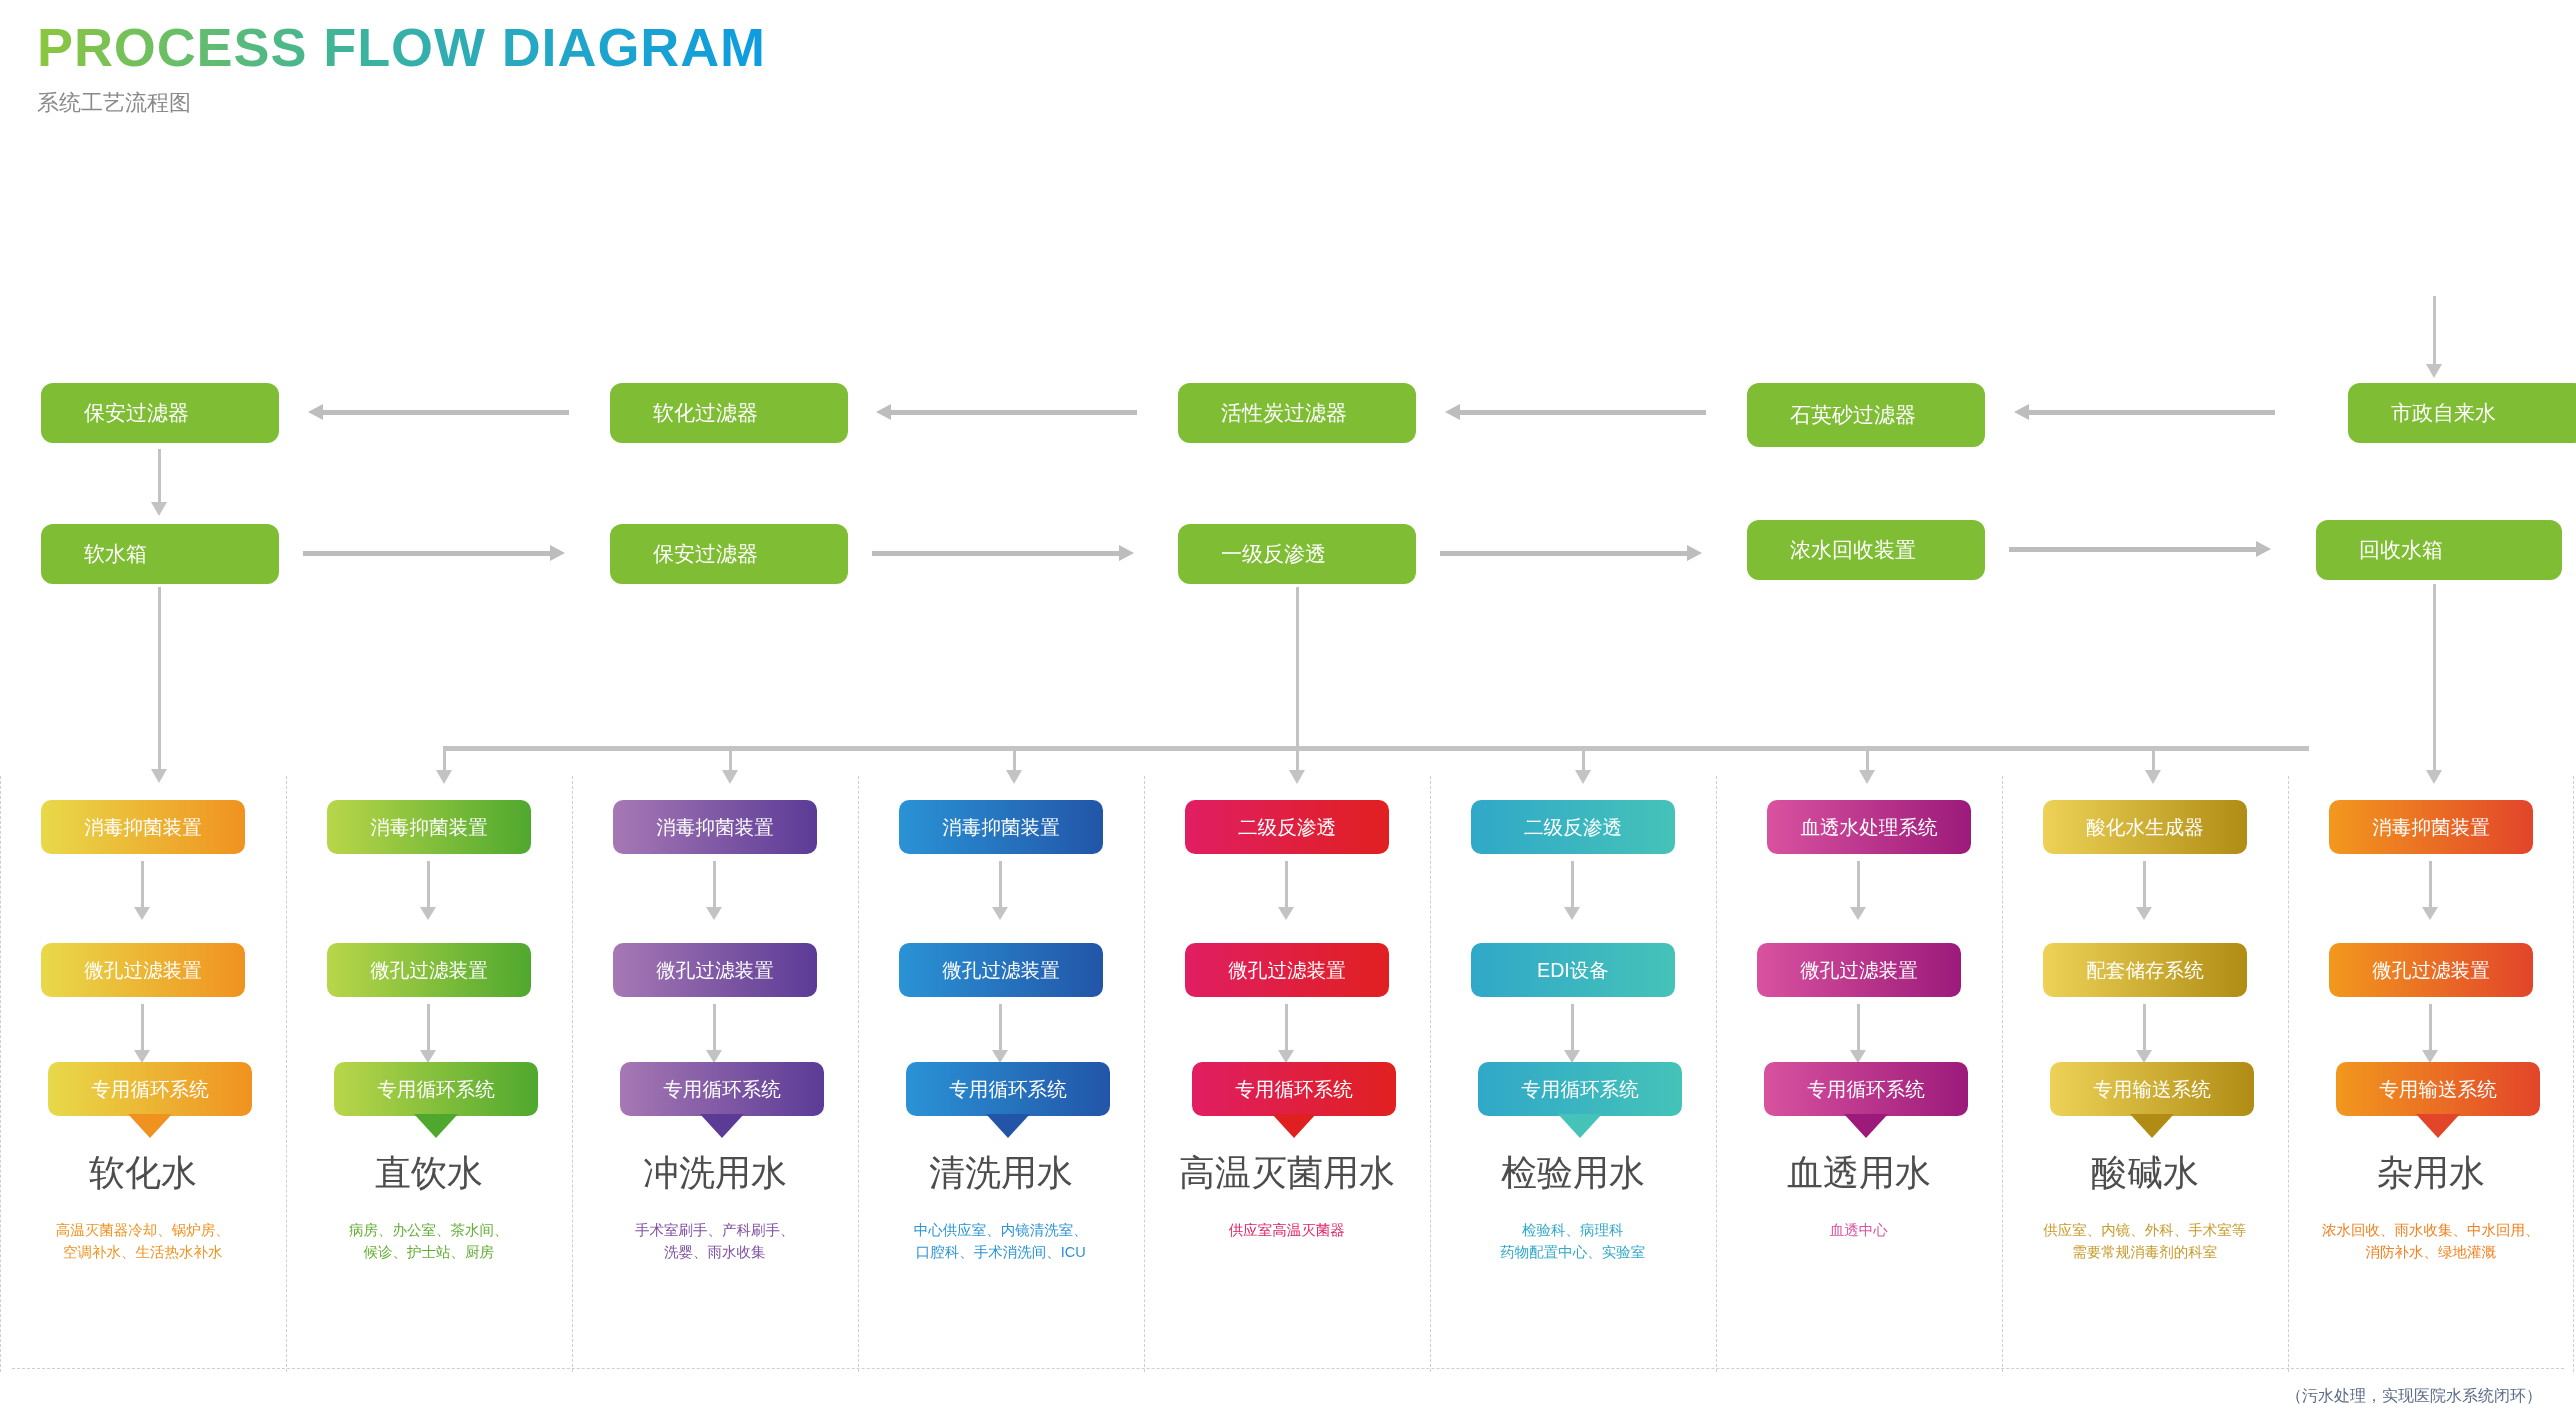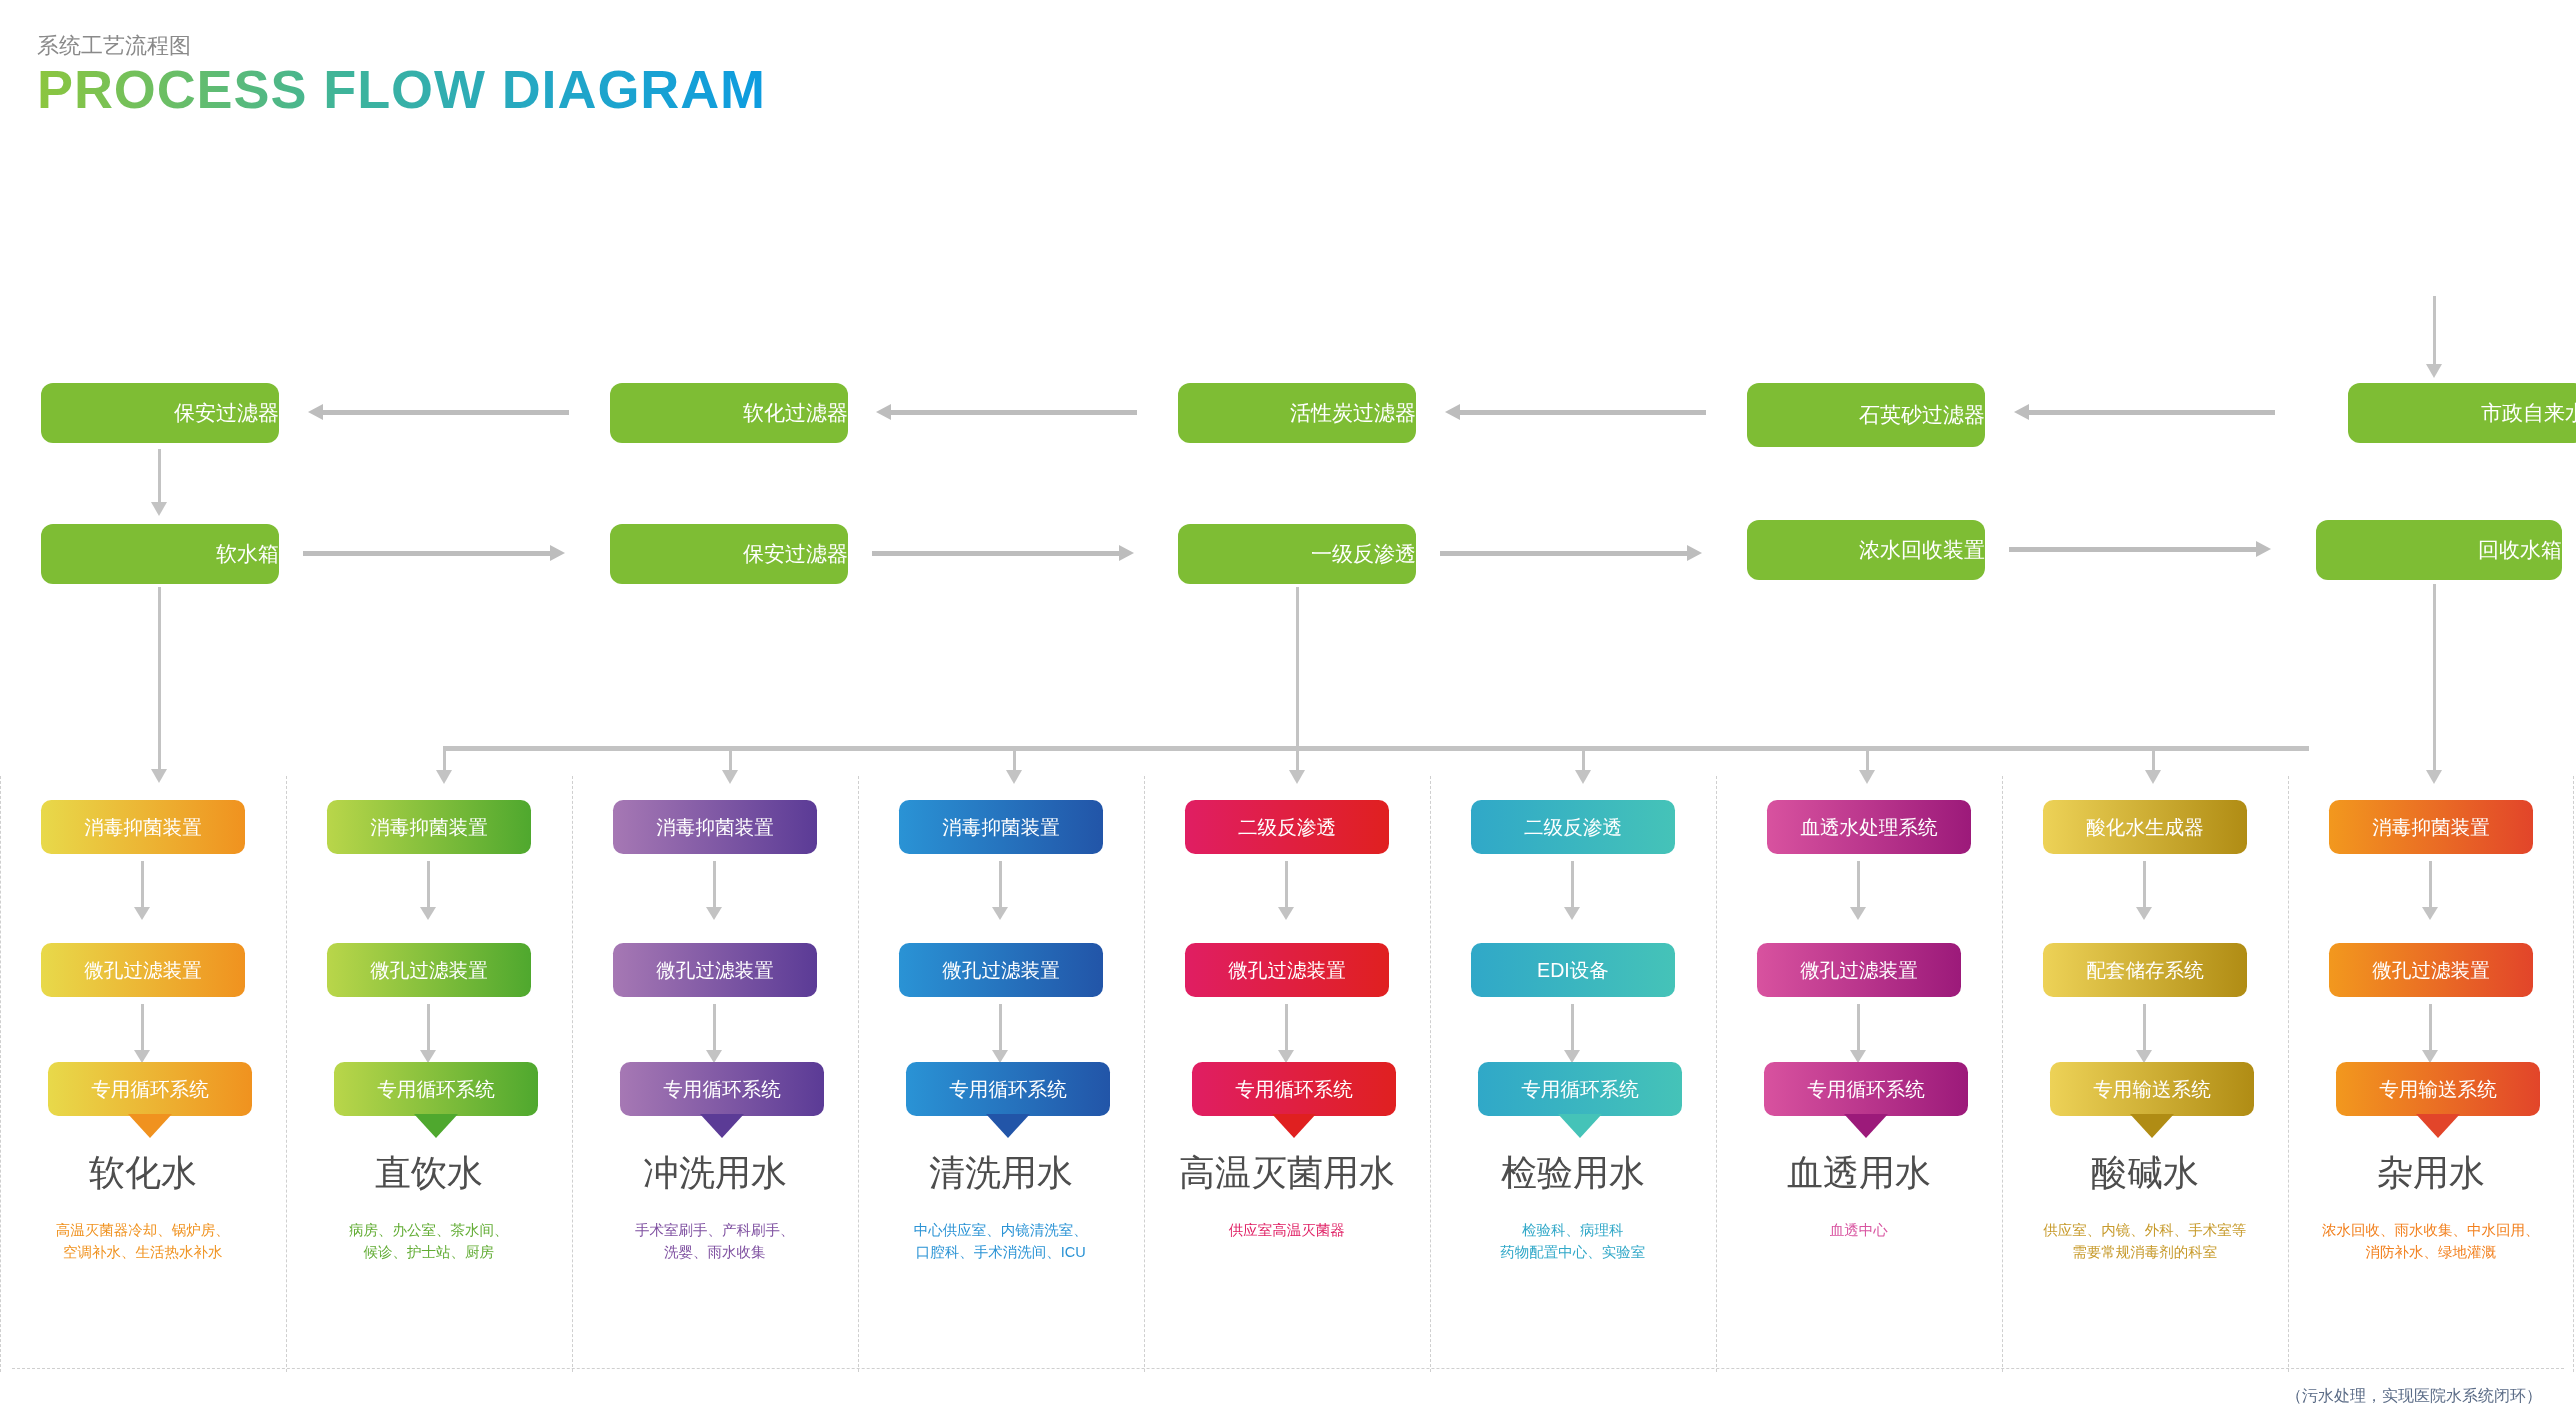--- a/index.html
+++ b/index.html
@@ -13,22 +13,22 @@
     font-size:54px;font-weight:bold;letter-spacing:0.9px;line-height:1.05;
     background:linear-gradient(90deg,#8cc63e 0%,#3fb49a 42%,#23a7c6 70%,#0d9ce0 100%);
     -webkit-background-clip:text;background-clip:text;color:transparent;
     -webkit-text-fill-color:transparent;white-space:nowrap;
   }
   #sub-title{font-size:22px;color:#8a8a8a;margin-top:12px;white-space:nowrap;}
 
   
   .pill{
     position:absolute;border-radius:12px;color:#fff;
-    display:flex;align-items:center;justify-content:flex-end;
-    font-size:21px;white-space:nowrap;box-sizing:border-box;
+    display:flex;align-items:center;justify-content:flex-start;
+    font-size:21px;white-space:nowrap;box-sizing:border-box;padding-left:43px;
   }
   .pill-green{background:#7ebd34;}
 
   
   .h-arrow{position:absolute;height:5.1px;background:#bdbdbd;}
   .h-arrow::after{
     content:"";position:absolute;top:-6px;width:0;height:0;
     border-top:8.5px solid transparent;border-bottom:8.5px solid transparent;
   }
   .h-arrow.right::after{right:-14.5px;border-left:15.3px solid #bdbdbd;}
@@ -93,22 +93,22 @@
   }
   #footnote{
     position:absolute;right:34px;top:1386px;font-size:16px;color:#5a6b86;
     white-space:nowrap;
   }
 </style>
 </head>
 <body>
 
 <div id="header">
+  <div id="main-title">PROCESS FLOW DIAGRAM</div>
   <div id="sub-title">系统工艺流程图</div>
-  <div id="main-title">PROCESS FLOW DIAGRAM</div>
 </div>
 
 <div class="pill pill-green" style="left:41px;top:383px;width:238px;height:60px;">
   <span>保安过滤器</span>
 </div>
 <div class="pill pill-green" style="left:610px;top:383px;width:238px;height:60px;">
   <span>软化过滤器</span>
 </div>
 <div class="pill pill-green" style="left:1178px;top:383px;width:238px;height:60px;">
   <span>活性炭过滤器</span>

